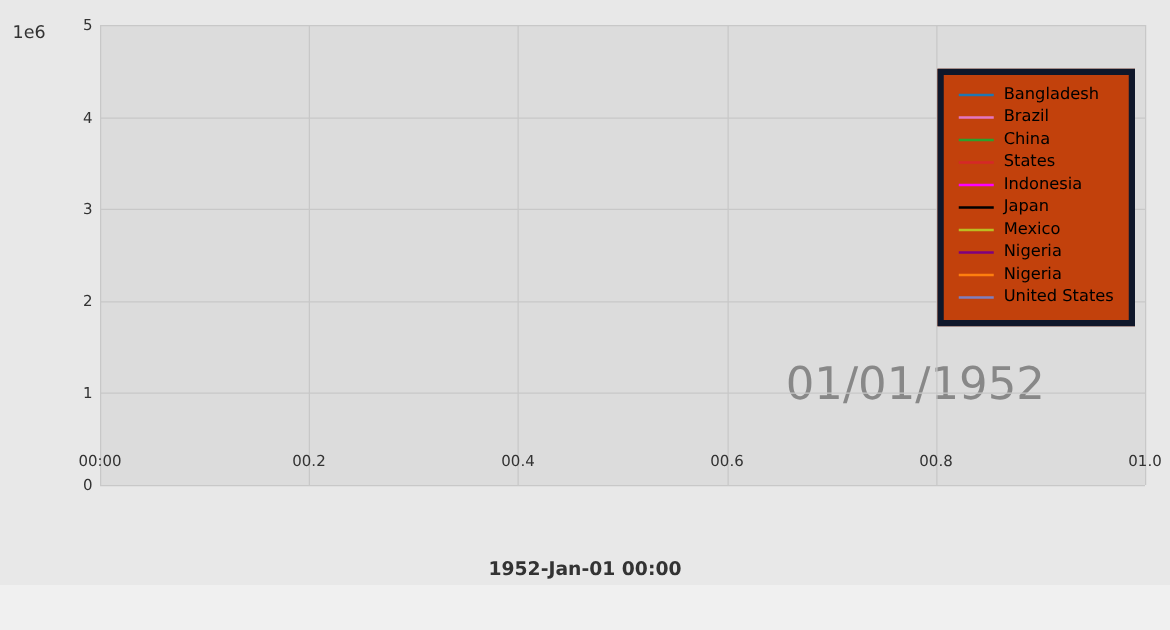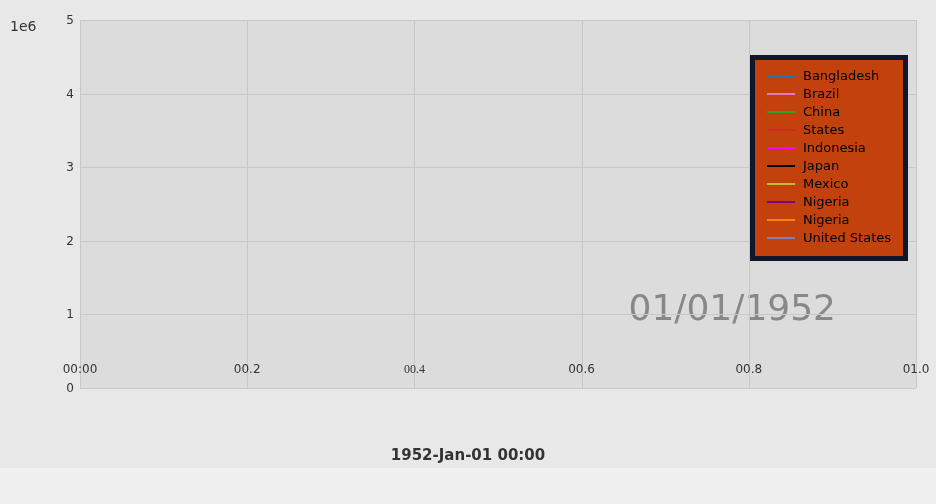--- a/index.html
+++ b/index.html
@@ -146,21 +146,21 @@
       <div class="y-tick" style="bottom: 20%;">1</div>
       <div class="y-tick" style="bottom: 40%;">2</div>
       <div class="y-tick" style="bottom: 60%;">3</div>
       <div class="y-tick" style="bottom: 80%;">4</div>
       <div class="y-tick" style="bottom: 100%;">5</div>
     </div>
 
   <div class="x-axis" id="x-axis">
       <div class="x-tick" style="left: 0%; top: 4px;">00:00</div>
       <div class="x-tick" style="left: 20%; top: 4px;">00.2</div>
-      <div class="x-tick" style="left: 40%; top: 4px; font-family: Liberation Serif, serif;">00.4</div>
+      <div class="x-tick" style="left: 40%; top: 4px;">00.4</div>
       <div class="x-tick" style="left: 60%; top: 4px;">00.6</div>
       <div class="x-tick" style="left: 80%; top: 4px;">00.8</div>
       <div class="x-tick" style="left: 100%; top: 4px;">01.0</div>
     </div>
 
   <div class="x-bottom-label">1952-Jan-01 00:00</div>
 
   <div class="legend" id="legend">
       <div class="legend-item">
         <div class="legend-line" style="background: rgb(31, 119, 180);"></div>

